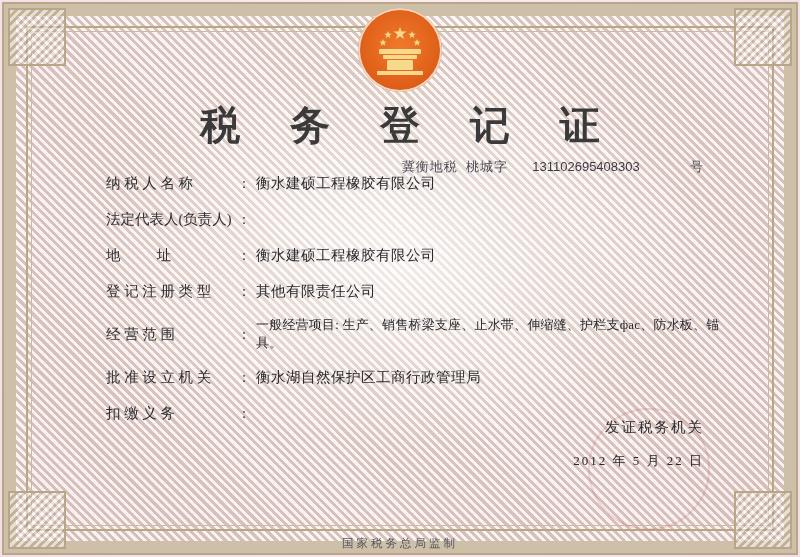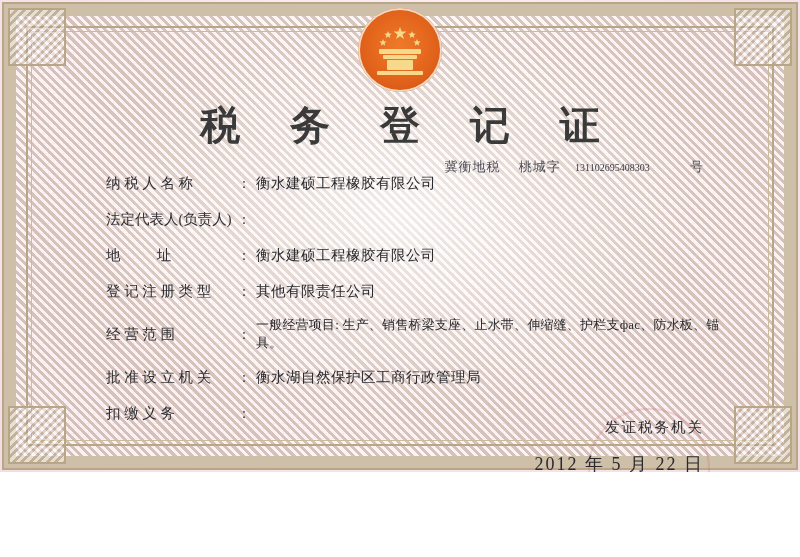--- a/index.html
+++ b/index.html
@@ -10,21 +10,21 @@
   body {
     width: 800px;
     height: 557px;
     overflow: hidden;
     font-family: "Liberation Serif", serif;
   }
 
   .cert {
     position: relative;
     width: 800px;
-    height: 472px;
+    height: 557px;
     background:
       radial-gradient(ellipse at 50% 38%, #fdf3f6 0%, #fbeef2 35%, #f7e6ec 60%, #f3dde5 100%);
     overflow: hidden;
   }
 
   
   .border-outer {
     position: absolute;
     left: 4px; top: 4px; right: 4px; bottom: 4px;
     border: 12px solid #cdbfa8;
@@ -116,24 +116,24 @@
   .serial {
     position: absolute;
     top: 158px;
     right: 96px;
     font-size: 13px;
     color: #4a4a52;
     letter-spacing: 1px;
     white-space: nowrap;
   }
   .serial .code {
-    font-family: Liberation Serif, serif;
-    font-size: 10px;
+    font-family: Liberation Sans, sans-serif;
+    font-size: 13px;
     letter-spacing: 0px;
-    margin: 0 10px;
+    margin: 0 20px;
     color: #3b3b44;
   }
   .serial .hao { margin-left: 26px; }
 
   .rows {
     position: absolute;
     top: 172px;
     left: 106px;
     right: 60px;
   }
@@ -175,21 +175,21 @@
     right: 96px;
     top: 418px;
     font-size: 14.5px;
     color: #2f2f33;
     letter-spacing: 2px;
   }
   .issue-date {
     position: absolute;
     right: 96px;
     top: 452px;
-    font-size: 18px;
+    font-size: 13px;
     color: #2a2a2e;
     letter-spacing: 2px;
     white-space: nowrap;
   }
 
   
   .seal {
     position: absolute;
     right: 90px;
     top: 408px;
@@ -256,21 +256,21 @@
         <rect x="39" y="47" width="4" height="8"></rect>
         <rect x="12" y="56" width="46" height="4" rx="1"></rect>
       </g>
     </svg>
   </div>
 
   <div class="title">税 务 登 记 证</div>
 
   <div class="serial">
     <span>冀衡地税</span>
-    <span style="margin-left:14px">桃城字</span>
+    <span style="margin-left:4px">桃城字</span>
     <span class="code">131102695408303</span>
     <span class="hao">号</span>
   </div>
 
   <div class="rows">
 
     <div class="row">
       <div class="row-label">纳 税 人 名 称</div>
       <div class="row-colon">:</div>
       <div class="row-value">衡水建硕工程橡胶有限公司</div>
@@ -309,14 +309,15 @@
       <div class="row-label">扣 缴 义 务</div>
       <div class="row-colon">:</div>
     </div>
 
   </div>
 
   <div class="issuer">发证税务机关</div>
   <div class="seal"></div>
   <div class="issue-date">2012 年 5 月 22 日</div>
 
+  <div class="footer">国家税务总局监制</div>
 
 </div>
 
 </body></html>

